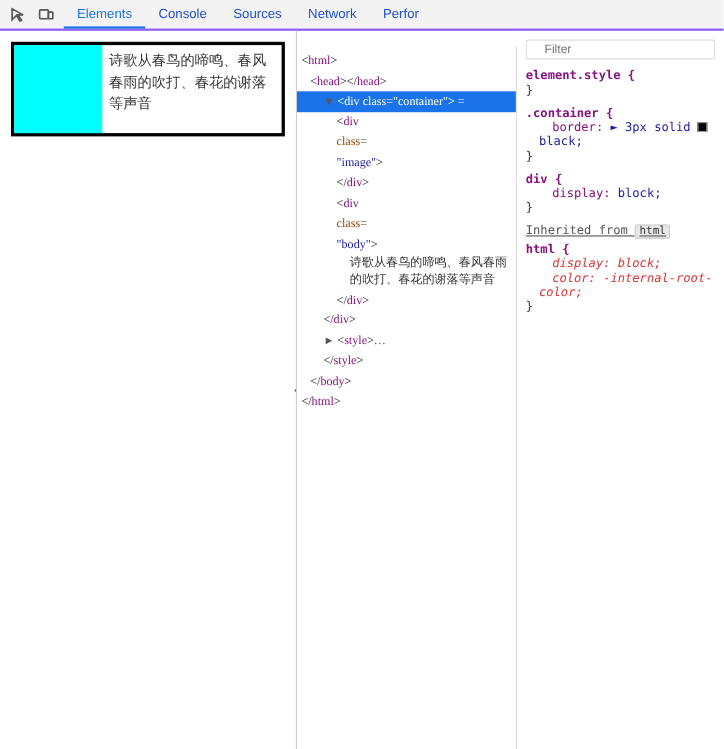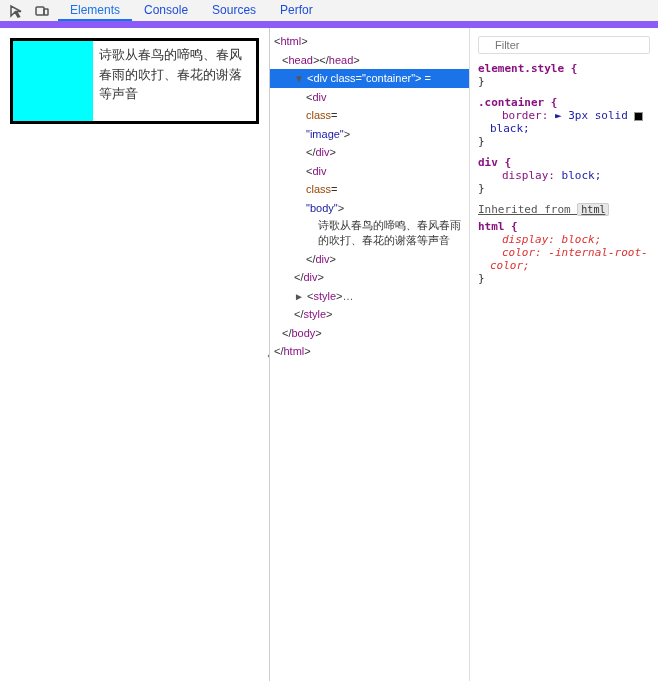--- a/index.html
+++ b/index.html
@@ -4,21 +4,21 @@
   <style>
     * { margin: 0; padding: 0; box-sizing: border-box; }
     body { width: 658px; height: 681px; font-family: Arial, sans-serif; font-size: 12px; background: #fff; display: flex; flex-direction: column; overflow: hidden; }
 
     
     .devtools-toolbar {
       display: flex;
       align-items: center;
       height: 28px;
       background: #f3f3f3;
-      border-bottom: 7px solid #8b5cf6;
+      border-bottom: 2px solid #8b5cf6;
       flex-shrink: 0;
     }
     .toolbar-icons {
       display: flex;
       align-items: center;
       padding: 0 6px;
       gap: 6px;
     }
     .toolbar-icon-btn {
       width: 20px; height: 20px;
@@ -106,22 +106,23 @@
     }
 
     
     .elements-panel {
       width: 200px;
       flex-shrink: 0;
       border-right: 1px solid #ddd;
       overflow-y: auto;
       background: #fff;
       padding: 4px 0;
-      font-family: Liberation Sans, sans-serif;
+      font-family: Liberation Serif, serif;
       font-size: 11px;
+      margin-top: 14px;
     }
     .tree-line {
       padding: 1px 0 1px 4px;
       white-space: nowrap;
       line-height: 1.5;
       cursor: pointer;
     }
     .tree-line.selected {
       background: #1a73e8;
       color: #fff;
@@ -213,20 +214,21 @@
       <svg width="16" height="16" viewBox="0 0 16 16" fill="none" stroke="#555" stroke-width="1.5">
         <rect x="2" y="4" width="8" height="8" rx="1"></rect>
         <rect x="10" y="6" width="4" height="6" rx="0.5"></rect>
       </svg>
     </div>
   </div>
   <div class="tab-bar">
     <div class="tab active">Elements</div>
     <div class="tab">Console</div>
     <div class="tab">Sources</div>
+    <div class="tab">Network</div>
     <div class="tab">Perfor</div>
   </div>
 </div>
 
 <div class="main-content">
 
   <div class="preview-panel">
     <div class="preview-inner">
       <div class="preview-container">
         <div class="preview-image-box"></div>

